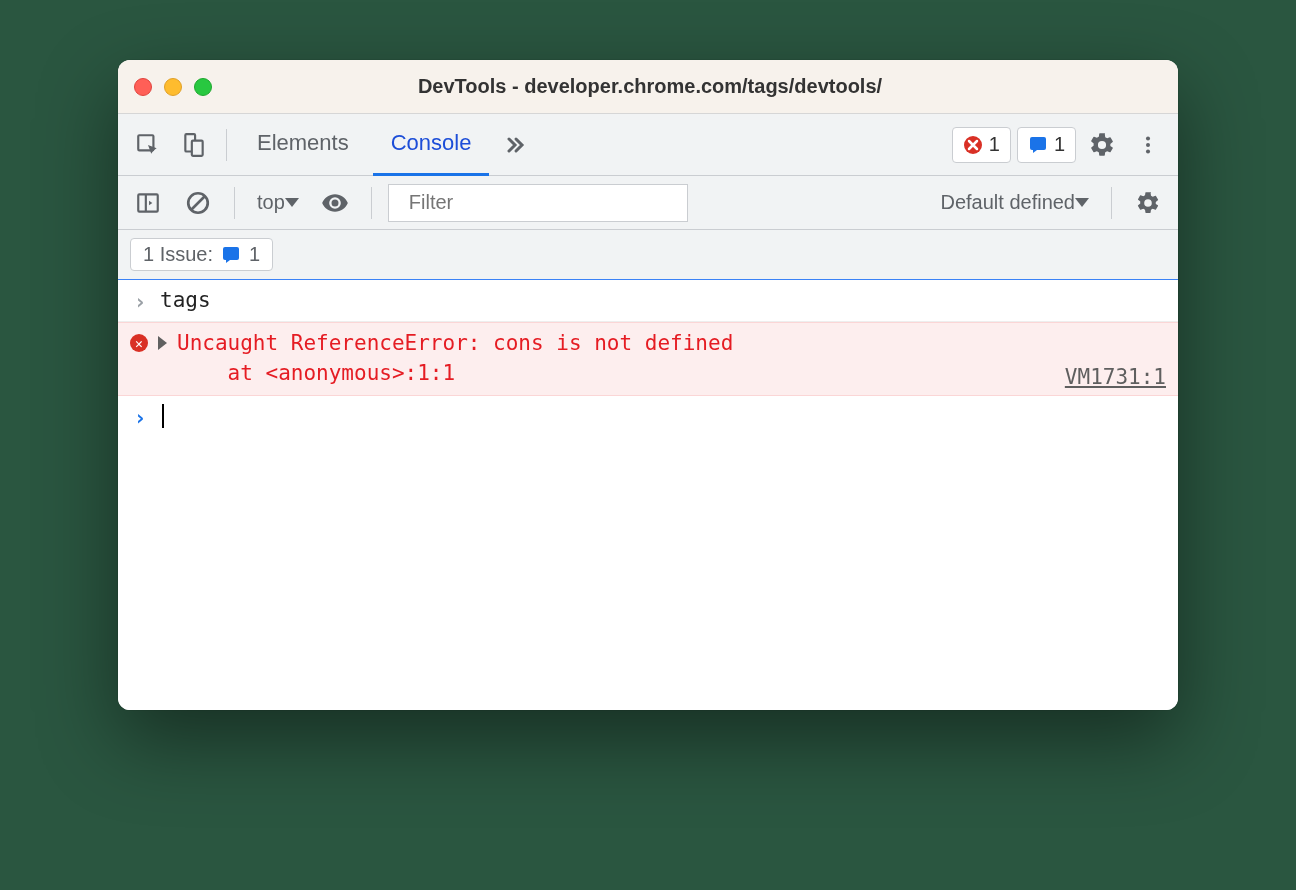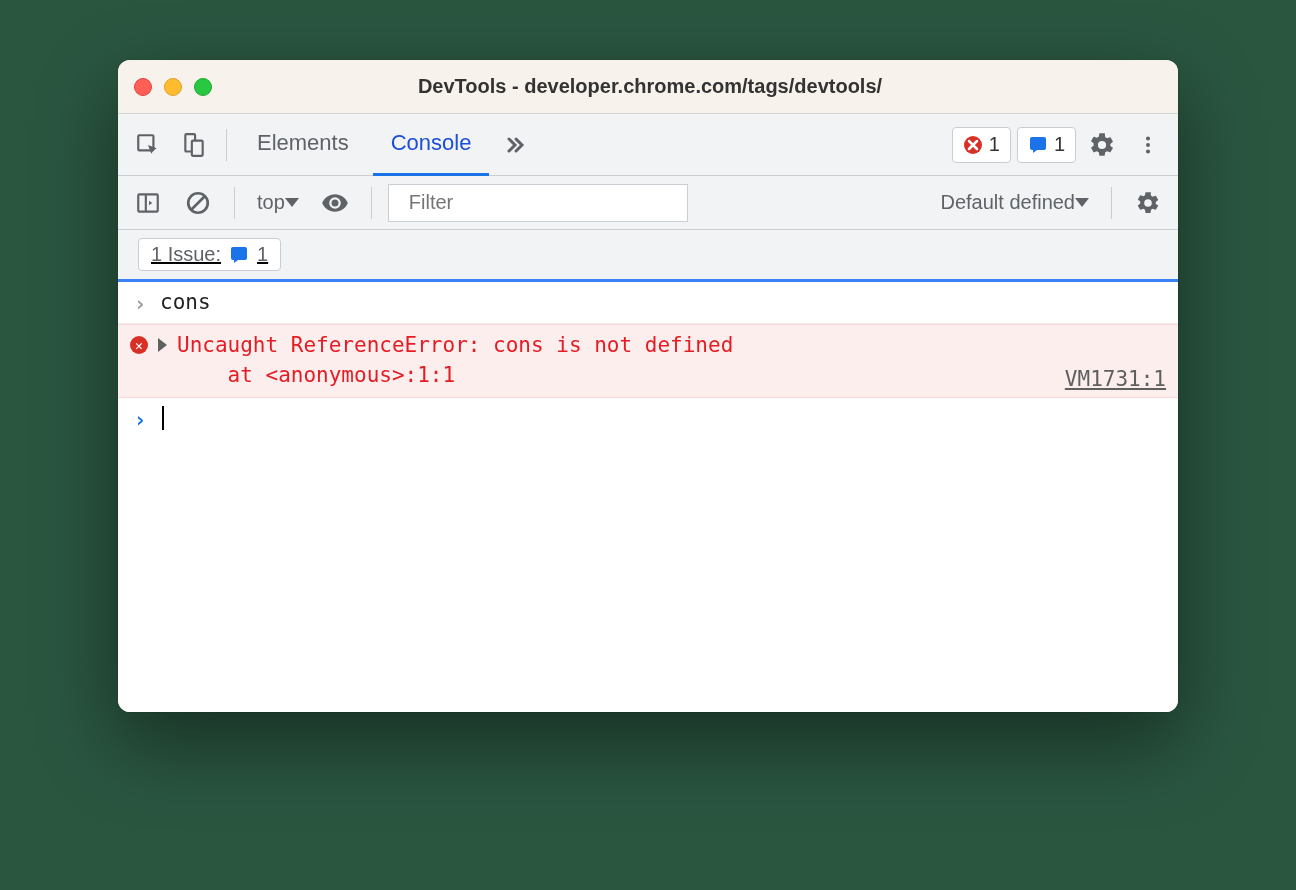--- a/index.html
+++ b/index.html
@@ -118,24 +118,23 @@
     border: 1px solid #cacdd1;
     height: 38px;
     padding: 0 20px;
     font-size: 20px;
     color: #5f6368;
     width: 300px;
   }
   
   .toolbar3 {
     background: #f1f3f4;
-    border-bottom: 3px solid #3b82f6;
-    padding: 8px 20px;
-    display: flex;
-    text-decoration: underline;
+    border-bottom: 1px solid #3b82f6;
+    padding: 8px 12px;
+    display: flex;
   }
   .issue-pill {
     display: flex; align-items: center; gap: 8px;
     background: #fff;
     border: 1px solid #cacdd1;
     border-radius: 4px;
     padding: 4px 12px;
     font-size: 20px;
     color: #5f6368;
     cursor: pointer;
@@ -320,21 +319,21 @@
       <span>1</span>
     </div>
   </div>
 
   <div class="console-body">
 
     <div class="console-row input-row">
       <div class="gutter">
           <span class="chev">›</span>
         </div>
-      <div class="msg">cons</div>
+      <div class="msg">tags</div>
     </div>
 
     <div class="console-row error-row">
       <div class="err-circle">✕</div>
       <div class="expand-tri"></div>
       <div class="msg"><span>Uncaught ReferenceError: cons is not defined</span>
 <span>    at &lt;anonymous&gt;:1:1</span></div>
       <div class="src">VM1731:1</div>
     </div>
 

